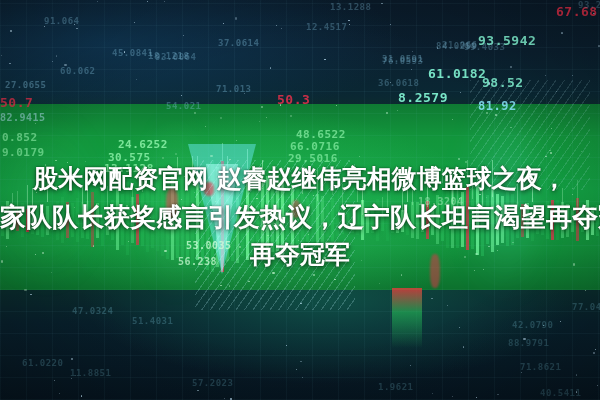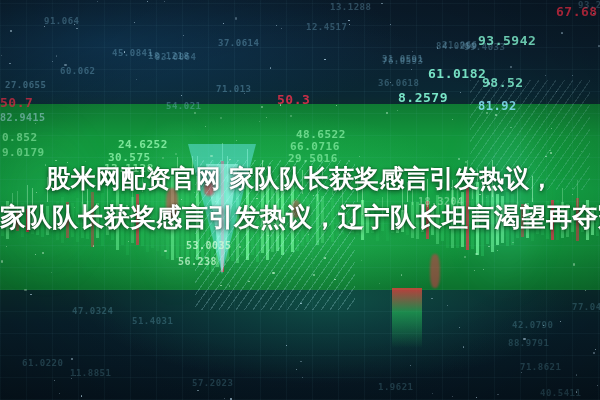--- a/index.html
+++ b/index.html
@@ -515,18 +515,19 @@
       <div class="num" style="left: 508px; top: 338px; font-size: 9px; color: rgb(111, 182, 200); opacity: 0.28;">88.9791</div>
       <div class="num" style="left: 520px; top: 362px; font-size: 9px; color: rgb(111, 182, 200); opacity: 0.28;">71.8621</div>
       <div class="num" style="left: 192px; top: 378px; font-size: 9px; color: rgb(111, 182, 200); opacity: 0.26;">57.2023</div>
       <div class="num" style="left: 378px; top: 382px; font-size: 9px; color: rgb(111, 182, 200); opacity: 0.26;">1.9621</div>
       <div class="num" style="left: 540px; top: 388px; font-size: 9px; color: rgb(111, 182, 200); opacity: 0.26;">40.5411</div>
     </div>
 
   <div class="vign"></div>
 
   <div class="headline">
-    <span class="hl-line">股米网配资官网 家队队长获奖感言引发热议，</span>
+    <span class="hl-line">股米网配资官网 赵睿赵继伟亮相微博篮球之夜，</span>
     <span class="hl-line hl-wide">家队队长获奖感言引发热议，辽宁队长坦言渴望再夺冠</span>
+    <span class="hl-line">再夺冠军</span>
   </div>
 
 <div class="spark" style="left: 392px; top: 288px; width: 30px; height: 60px; background: linear-gradient(rgba(230, 60, 60, 0.8), rgba(40, 200, 90, 0.55) 40%, rgba(10, 40, 50, 0));"></div>
   </div>
 
 </body></html>

